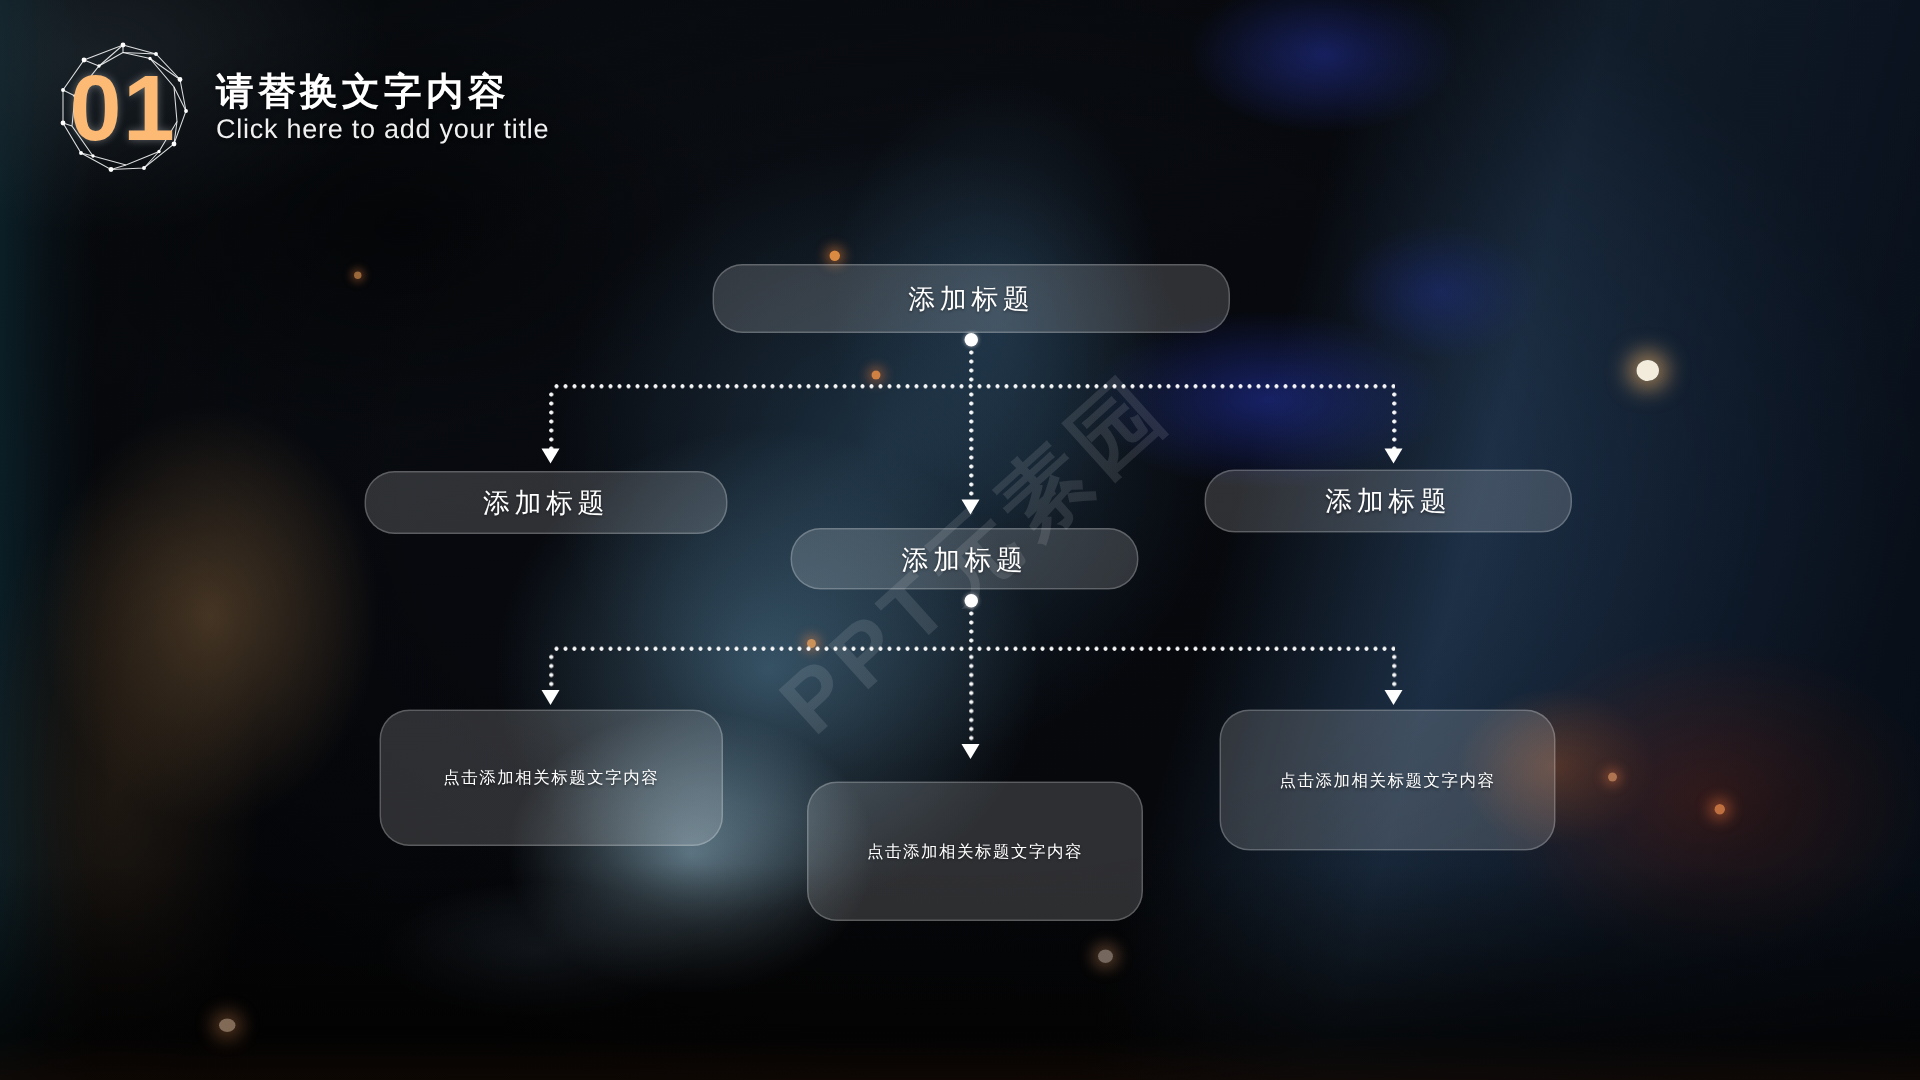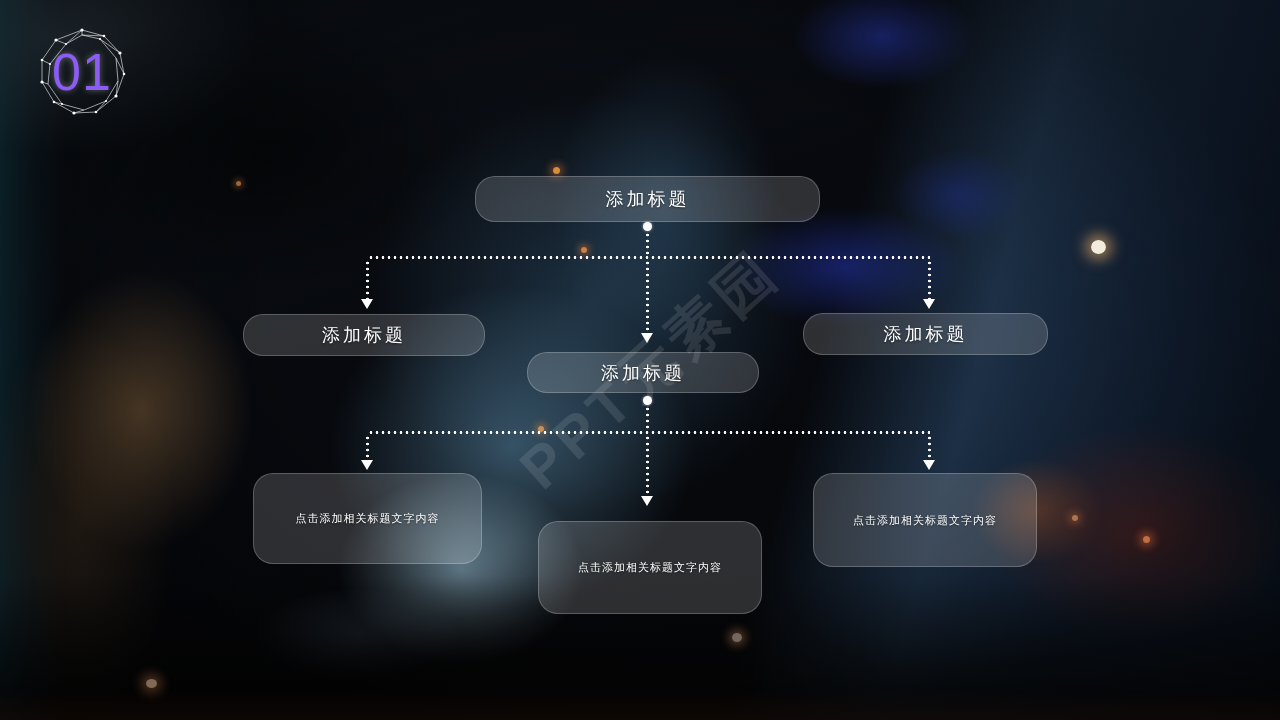--- a/index.html
+++ b/index.html
@@ -41,21 +41,21 @@
     transform:rotate(-42deg); pointer-events:none;
     font-size:58px; font-weight:bold; letter-spacing:6px;
     color:rgba(255,255,255,0.11); white-space:nowrap;
   }
 
   
   .badge { position:absolute; left:36px; top:26px; width:92px; height:92px; }
   .badge svg { position:absolute; inset:0; }
   .badge .num {
     position:absolute; inset:0; display:flex; align-items:center; justify-content:center;
-    color:#8b5cf6; font-size:52px; font-weight:400; letter-spacing:1px;
+    color:#fdba74; font-size:62px; font-weight:700; letter-spacing:1px;
     text-shadow:0 0 6px rgba(255,255,255,0.35);
   }
   .title-zh {
     position:absolute; left:144px; top:44px; color:#fff;
     font-size:25px; font-weight:bold; letter-spacing:3px;
     text-shadow:0 1px 3px rgba(0,0,0,0.6);
   }
   .title-en {
     position:absolute; left:144px; top:76px; color:rgba(255,255,255,0.94);
     font-size:18px; letter-spacing:0.5px;
@@ -141,20 +141,22 @@
           <circle cx="20" cy="14" r="1.6"></circle>
           <circle cx="30" cy="18" r="1.1"></circle>
         <circle cx="14" cy="38" r="1.1"></circle>
           <circle cx="26" cy="78" r="1.1"></circle>
           <circle cx="70" cy="75" r="1.1"></circle>
         <circle cx="64" cy="13" r="1.1"></circle>
       </g>
     </svg>
     <span class="num">01</span>
   </div>
+  <div class="title-zh">请替换文字内容</div>
+  <div class="title-en">Click here to add your title</div>
 
   <div class="node title-node n-root">添加标题</div>
   <div class="node title-node n-l2a">添加标题</div>
   <div class="node title-node n-l2b">添加标题</div>
   <div class="node title-node n-l2c">添加标题</div>
   <div class="node body-node n-l3a">点击添加相关标题文字内容</div>
   <div class="node body-node n-l3b">点击添加相关标题文字内容</div>
   <div class="node body-node n-l3c">点击添加相关标题文字内容</div>
 
   <div class="conn-dot" style="left:643px;top:222px;"></div>

